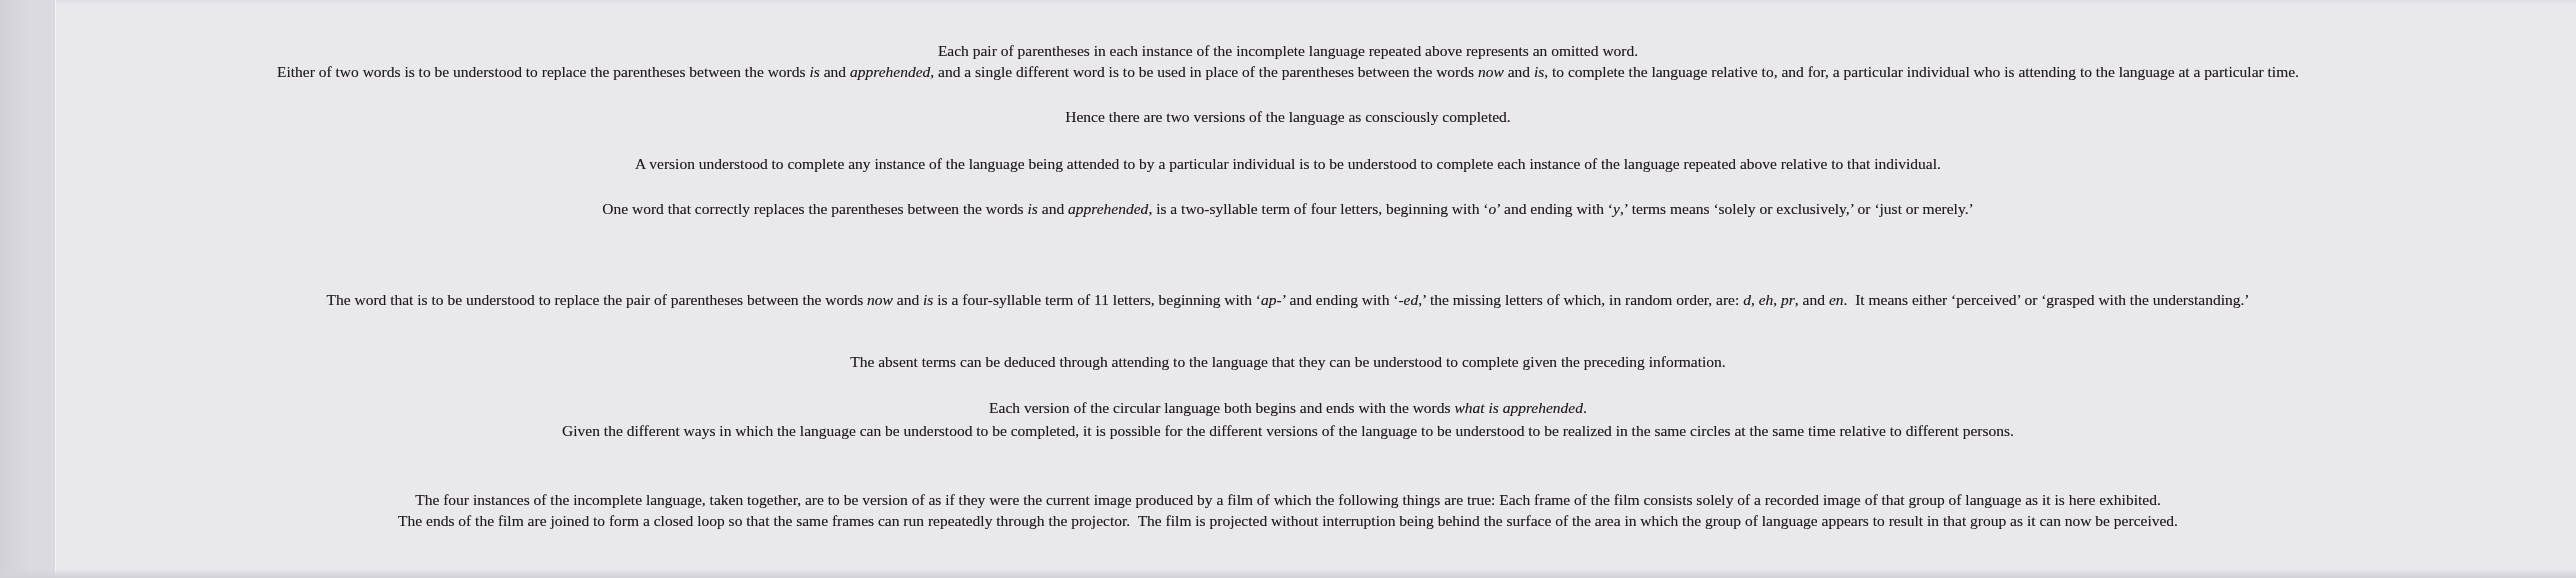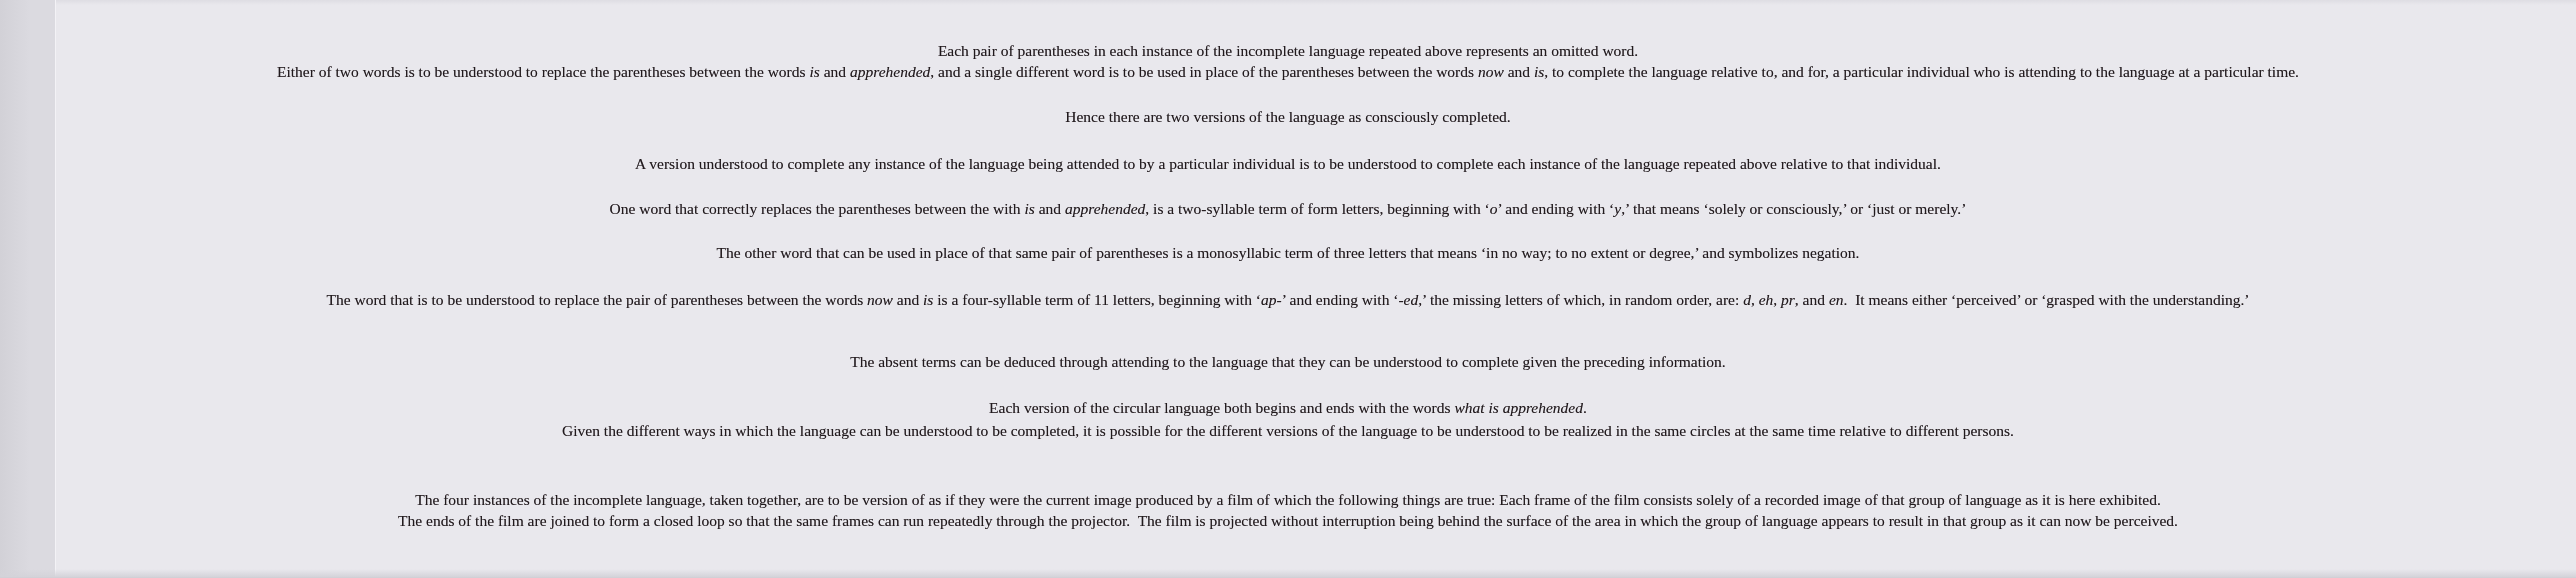--- a/index.html
+++ b/index.html
@@ -49,22 +49,21 @@
 <body>
 
 <main class="page">
   <div class="edge-top"></div>
   <div class="edge-left"></div>
 
   <p class="line" style="top:41px"><span>Each pair of parentheses in each instance of the incomplete language repeated above represents an omitted word.</span></p>
   <p class="line" style="top:62px"><span>Either of two words is to be understood to replace the parentheses between the words </span><em>is</em><span> and </span><em>apprehended</em><span>, and a single different word is to be used in place of the parentheses between the words </span><em>now</em><span> and </span><em>is</em><span>, to complete the language relative to, and for, a particular individual who is attending to the language at a particular time.</span></p>
   <p class="line" style="top:154px"><span>A version understood to complete any instance of the language being attended to by a particular individual is to be understood to complete each instance of the language repeated above relative to that individual.</span></p>
   <p class="line" style="top:107px"><span>Hence there are two versions of the language as consciously completed.</span></p>
-  <p class="line" style="top:199px"><span>One word that correctly replaces the parentheses between the with </span><em>is</em><span> and </span><em>apprehended</em><span>, is a two-syllable term of form letters, beginning with ‘</span><em>o</em><span>’ and ending with ‘</span><em>y</em><span>,’ that means ‘solely or consciously,’ or ‘just or merely.’</span></p>
-  <p class="line" style="top:243px"><span>The other word that can be used in place of that same pair of parentheses is a monosyllabic term of three letters that means ‘in no way; to no extent or degree,’ and symbolizes negation.</span></p>
+  <p class="line" style="top:199px"><span>One word that correctly replaces the parentheses between the words </span><em>is</em><span> and </span><em>apprehended</em><span>, is a two-syllable term of four letters, beginning with ‘</span><em>o</em><span>’ and ending with ‘</span><em>y</em><span>,’ terms means ‘solely or exclusively,’ or ‘just or merely.’</span></p>
   <p class="line" style="top:290px"><span>The word that is to be understood to replace the pair of parentheses between the words </span><em>now</em><span> and </span><em>is</em><span> is a four-syllable term of 11 letters, beginning with ‘</span><em>ap-</em><span>’ and ending with ‘</span><em>-ed</em><span>,’ the missing letters of which, in random order, are: </span><em>d</em><span>, </span><em>eh</em><span>, </span><em>pr</em><span>, and </span><em>en</em><span>.  It means either ‘perceived’ or ‘grasped with the understanding.’</span></p>
   <p class="line" style="top:352px"><span>The absent terms can be deduced through attending to the language that they can be understood to complete given the preceding information.</span></p>
   <p class="line" style="top:398px"><span>Each version of the circular language both begins and ends with the words </span><em>what is apprehended</em><span>.</span></p>
   <p class="line" style="top:421px"><span>Given the different ways in which the language can be understood to be completed, it is possible for the different versions of the language to be understood to be realized in the same circles at the same time relative to different persons.</span></p>
   <p class="line" style="top:490px"><span>The four instances of the incomplete language, taken together, are to be version of as if they were the current image produced by a film of which the following things are true: Each frame of the film consists solely of a recorded image of that group of language as it is here exhibited.</span></p>
   <p class="line" style="top:511px"><span>The ends of the film are joined to form a closed loop so that the same frames can run repeatedly through the projector.  The film is projected without interruption being behind the surface of the area in which the group of language appears to result in that group as it can now be perceived.</span></p>
 
   <div class="edge-bottom"></div>
 </main>
 

